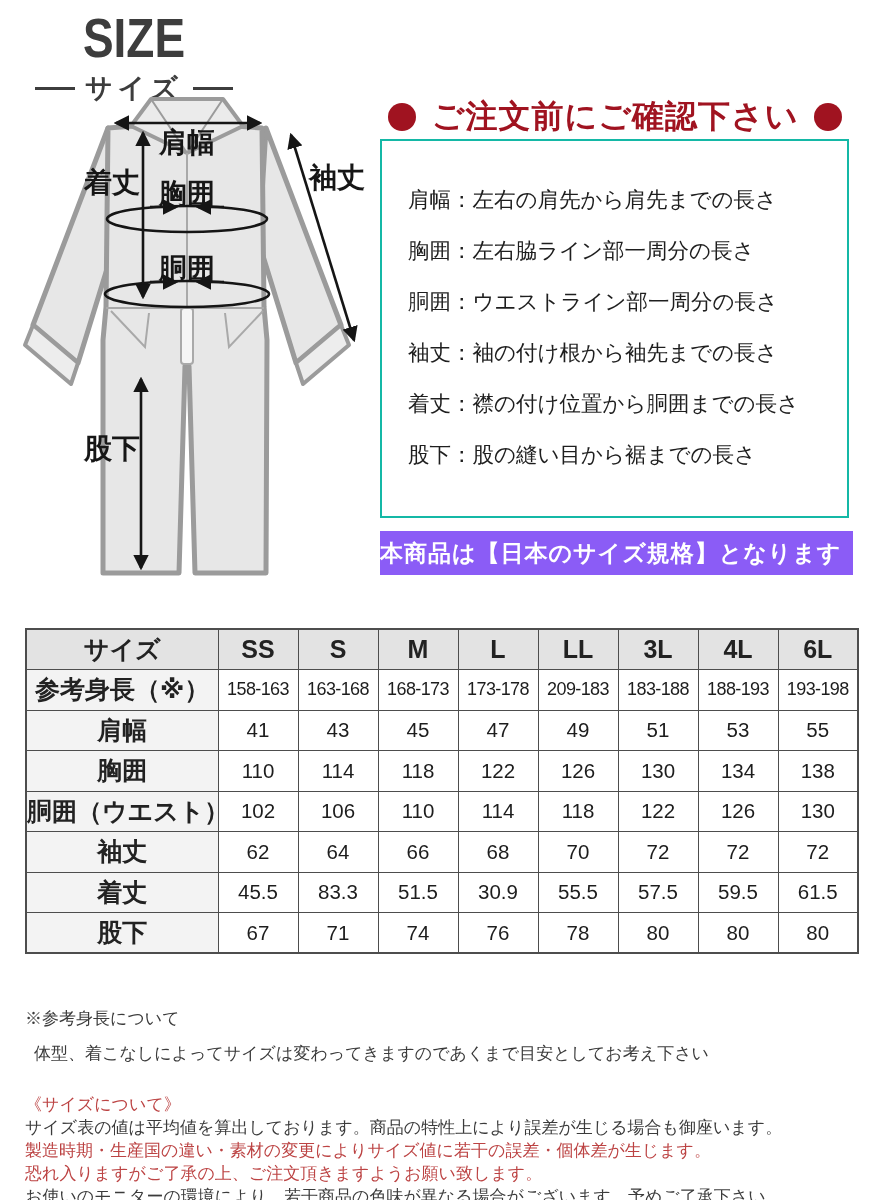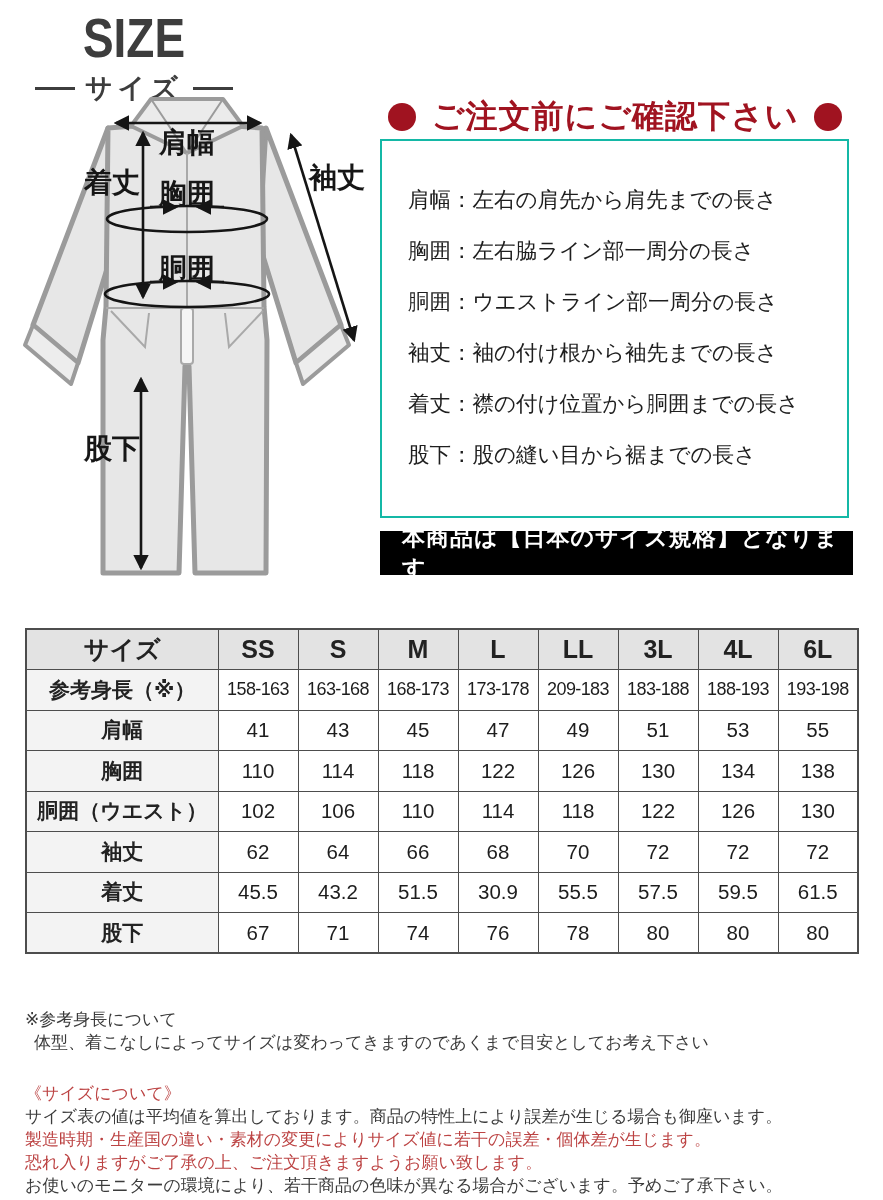--- a/index.html
+++ b/index.html
@@ -36,42 +36,42 @@
 
   .def-box {
     position:absolute; left:380px; top:139px; width:469px; height:379px;
     border:2px solid #14b8a6; background:#fff;
     padding:44px 18px 0 26px;
   }
   .def-row { height:51px; font-size:21.5px; color:#1e1e1e; white-space:nowrap; }
 
   .notice-bar {
     position:absolute; left:380px; top:531px; width:473px; height:44px;
-    background:#000000; color:#fff; display:flex; align-items:center;
-    padding-left:22px; font-size:23px; font-weight:bold; letter-spacing:1px;
+    background:#8b5cf6; color:#fff; display:flex; align-items:center;
+    font-size:23px; font-weight:bold; letter-spacing:1px;
   }
 
   
   .size-table-wrap { position:absolute; left:25px; top:628px; }
   table.size-table { border-collapse:collapse; table-layout:fixed; width:832px; border:2px solid #4d4d4d; }
   table.size-table th, table.size-table td {
     border:1.6px solid #4d4d4d; height:40.5px; text-align:center; vertical-align:middle;
     overflow:hidden; white-space:nowrap;
   }
   table.size-table col.c-label { width:192px; }
   table.size-table col.c-size { width:80px; }
   table.size-table thead th { background:#e3e3e3; font-size:25px; font-weight:bold; color:#222; }
-  table.size-table tbody th { background:#f3f3f3; font-size:21px; font-weight:bold; color:#222; }
+  table.size-table tbody th { background:#f3f3f3; font-size:25px; font-weight:bold; color:#222; }
   table.size-table td { font-size:20.5px; color:#1d1d1d; background:#fff; }
   table.size-table td.range { font-size:18px; letter-spacing:-0.6px; }
 
   
   .footnotes { position:absolute; left:25px; top:1008px; width:845px; font-size:17px; line-height:23px; color:#3b3b3b; }
-  .footnotes p { margin:0; white-space:nowrap; }
-  .footnotes .indent { padding-left:9px; }
+  .footnotes p { margin:0; white-space:nowrap;font-family:Liberation Mono, monospace; }
+  .footnotes .indent { padding-left:9px;margin-top:12px; }
   .footnotes .gap { margin-top:28px; }
   .footnotes .red { color:#bc4343; }
 </style>
 </head>
 <body>
 
 <div class="size-heading">
   <div class="en">SIZE</div>
   <div class="ja-row">
     <span class="dash"></span>
@@ -227,21 +227,21 @@
           <td>66</td>
           <td>68</td>
           <td>70</td>
           <td>72</td>
           <td>72</td>
           <td>72</td>
         </tr>
         <tr>
           <th>着丈</th>
           <td>45.5</td>
-          <td>43.2</td>
+          <td>83.3</td>
           <td>51.5</td>
           <td>30.9</td>
           <td>55.5</td>
           <td>57.5</td>
           <td>59.5</td>
           <td>61.5</td>
         </tr>
         <tr>
           <th>股下</th>
           <td>67</td>

